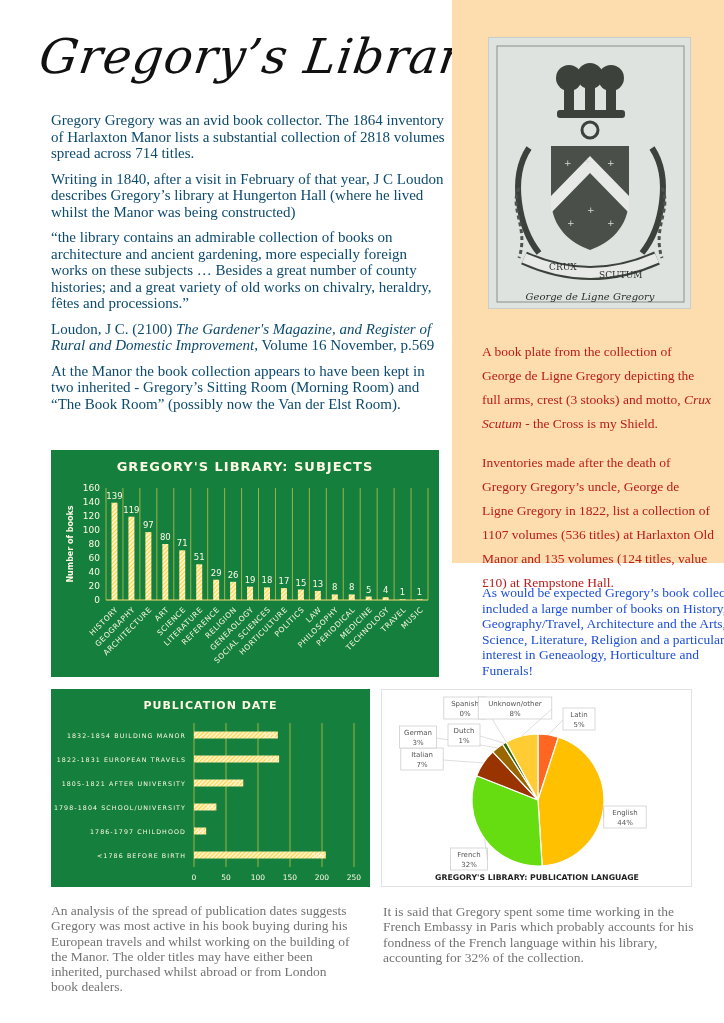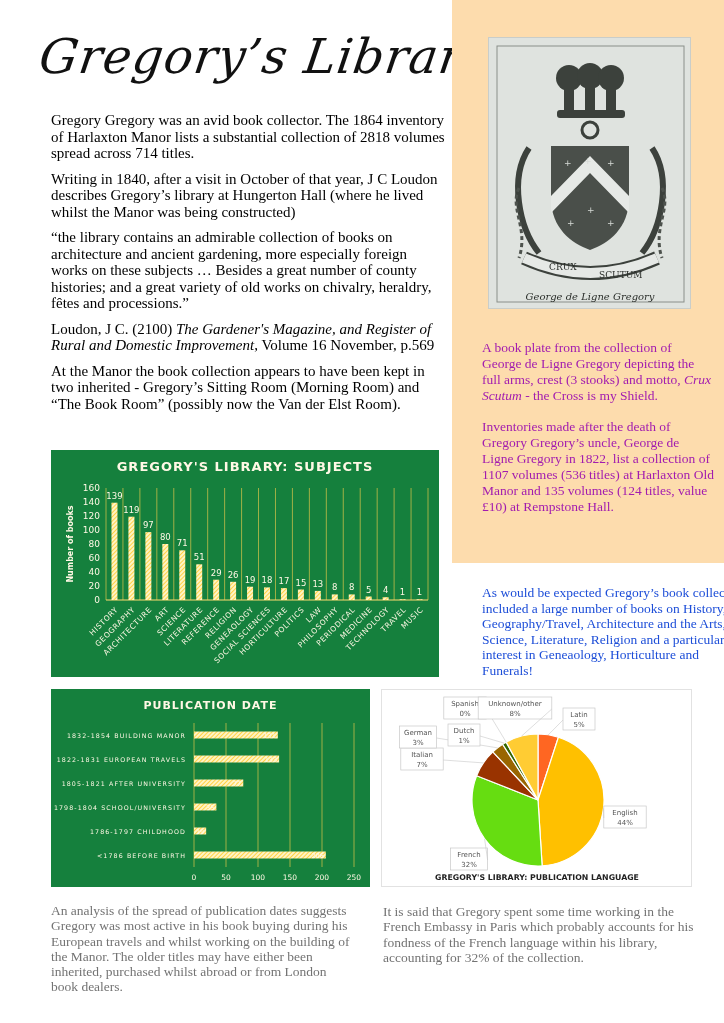--- a/index.html
+++ b/index.html
@@ -5,30 +5,30 @@
   * { box-sizing: border-box; margin: 0; padding: 0; }
   html, body { width: 724px; height: 1023px; background: #ffffff; overflow: hidden; }
   body { position: relative; font-family: "Liberation Serif", "DejaVu Serif", serif; color: #1a1a1a; }
 
   .title {
     position: absolute; left: 40px; top: 28px;
     font-family: "DejaVu Serif", "Liberation Serif", serif;
     font-style: italic; font-size: 48px; color: #111; letter-spacing: 1px;
     transform: skewX(-8deg);
   }
-  .text-block { position: absolute; font-size: 15px; line-height: 16.5px; color: #000000; }
+  .text-block { position: absolute; font-size: 15px; line-height: 16.5px; color: #0c4a6e; }
   .text-block p { margin-bottom: 9px; }
   .text-block em { font-style: italic; text-align: right; }
 
   .side-panel { position: absolute; left: 452px; top: 0; width: 272px; height: 563px; background: #fddcad; }
   .bookplate {
     position: absolute; left: 36px; top: 37px; width: 203px; height: 272px;
     background: #dfe3df; border: 1px solid #c9cdc9;
   }
-  .side-text { position: absolute; left: 30px; top: 340px; width: 232px; font-size: 13.5px; line-height: 16px; color: #a21caf; }
+  .side-text { position: absolute; left: 30px; top: 340px; width: 232px; font-size: 13.5px; line-height: 24px; color: #b91c1c; }
   .side-text p { margin-bottom: 15px; }
 
   .right-text { position: absolute; left: 482px; top: 585px; width: 265px; font-size: 13.5px; line-height: 15.5px; color: #1d4ed8; }
 
   .chart-box { position: absolute; background: #15803d; }
   .chart-title {
     position: absolute; left: 0; right: 0; text-align: center; color: #fff8e5;
     font-family: "DejaVu Sans", "Liberation Sans", sans-serif; font-weight: bold; letter-spacing: 1px;
   }
   .chart-box svg { position: absolute; left: 0; top: 0; }
@@ -37,21 +37,21 @@
 
   .caption { position: absolute; font-size: 13.5px; line-height: 15.3px; color: #737373; }
 </style>
 </head>
 <body>
 
 <div class="title">Gregory’s Library</div>
 
 <div class="text-block" style="left:51px; top:112px; width:395px;">
   <p>Gregory Gregory was an avid book collector. The 1864 inventory of Harlaxton Manor lists a substantial collection of 2818 volumes spread across 714 titles.</p>
-  <p>Writing in 1840, after a visit in October of that year, J C Loudon describes Gregory’s library at Hungerton Hall (where he lived whilst the Manor was being constructed)</p>
+  <p>Writing in 1840, after a visit in February of that year, J C Loudon describes Gregory’s library at Hungerton Hall (where he lived whilst the Manor was being constructed)</p>
   <p>“the library contains an admirable collection of books on architecture and ancient gardening, more especially foreign works on these subjects … Besides a great number of county histories; and a great variety of old works on chivalry, heraldry, fêtes and processions.”</p>
   <p><span>Loudon, J C. (2100) </span><em>The Gardener's Magazine, and Register of Rural and Domestic Improvement</em><span>, Volume 16 November, p.569</span></p>
   <p>At the Manor the book collection appears to have been kept in two inherited - Gregory’s Sitting Room (Morning Room) and “The Book Room” (possibly now the Van der Elst Room).</p>
 </div>
 
 <div class="side-panel">
   <div class="bookplate">
     <svg width="203" height="272" viewBox="0 0 203 272">
       <rect x="8" y="8" width="187" height="256" fill="none" stroke="#8a8f8a" stroke-width="1"></rect>
 

